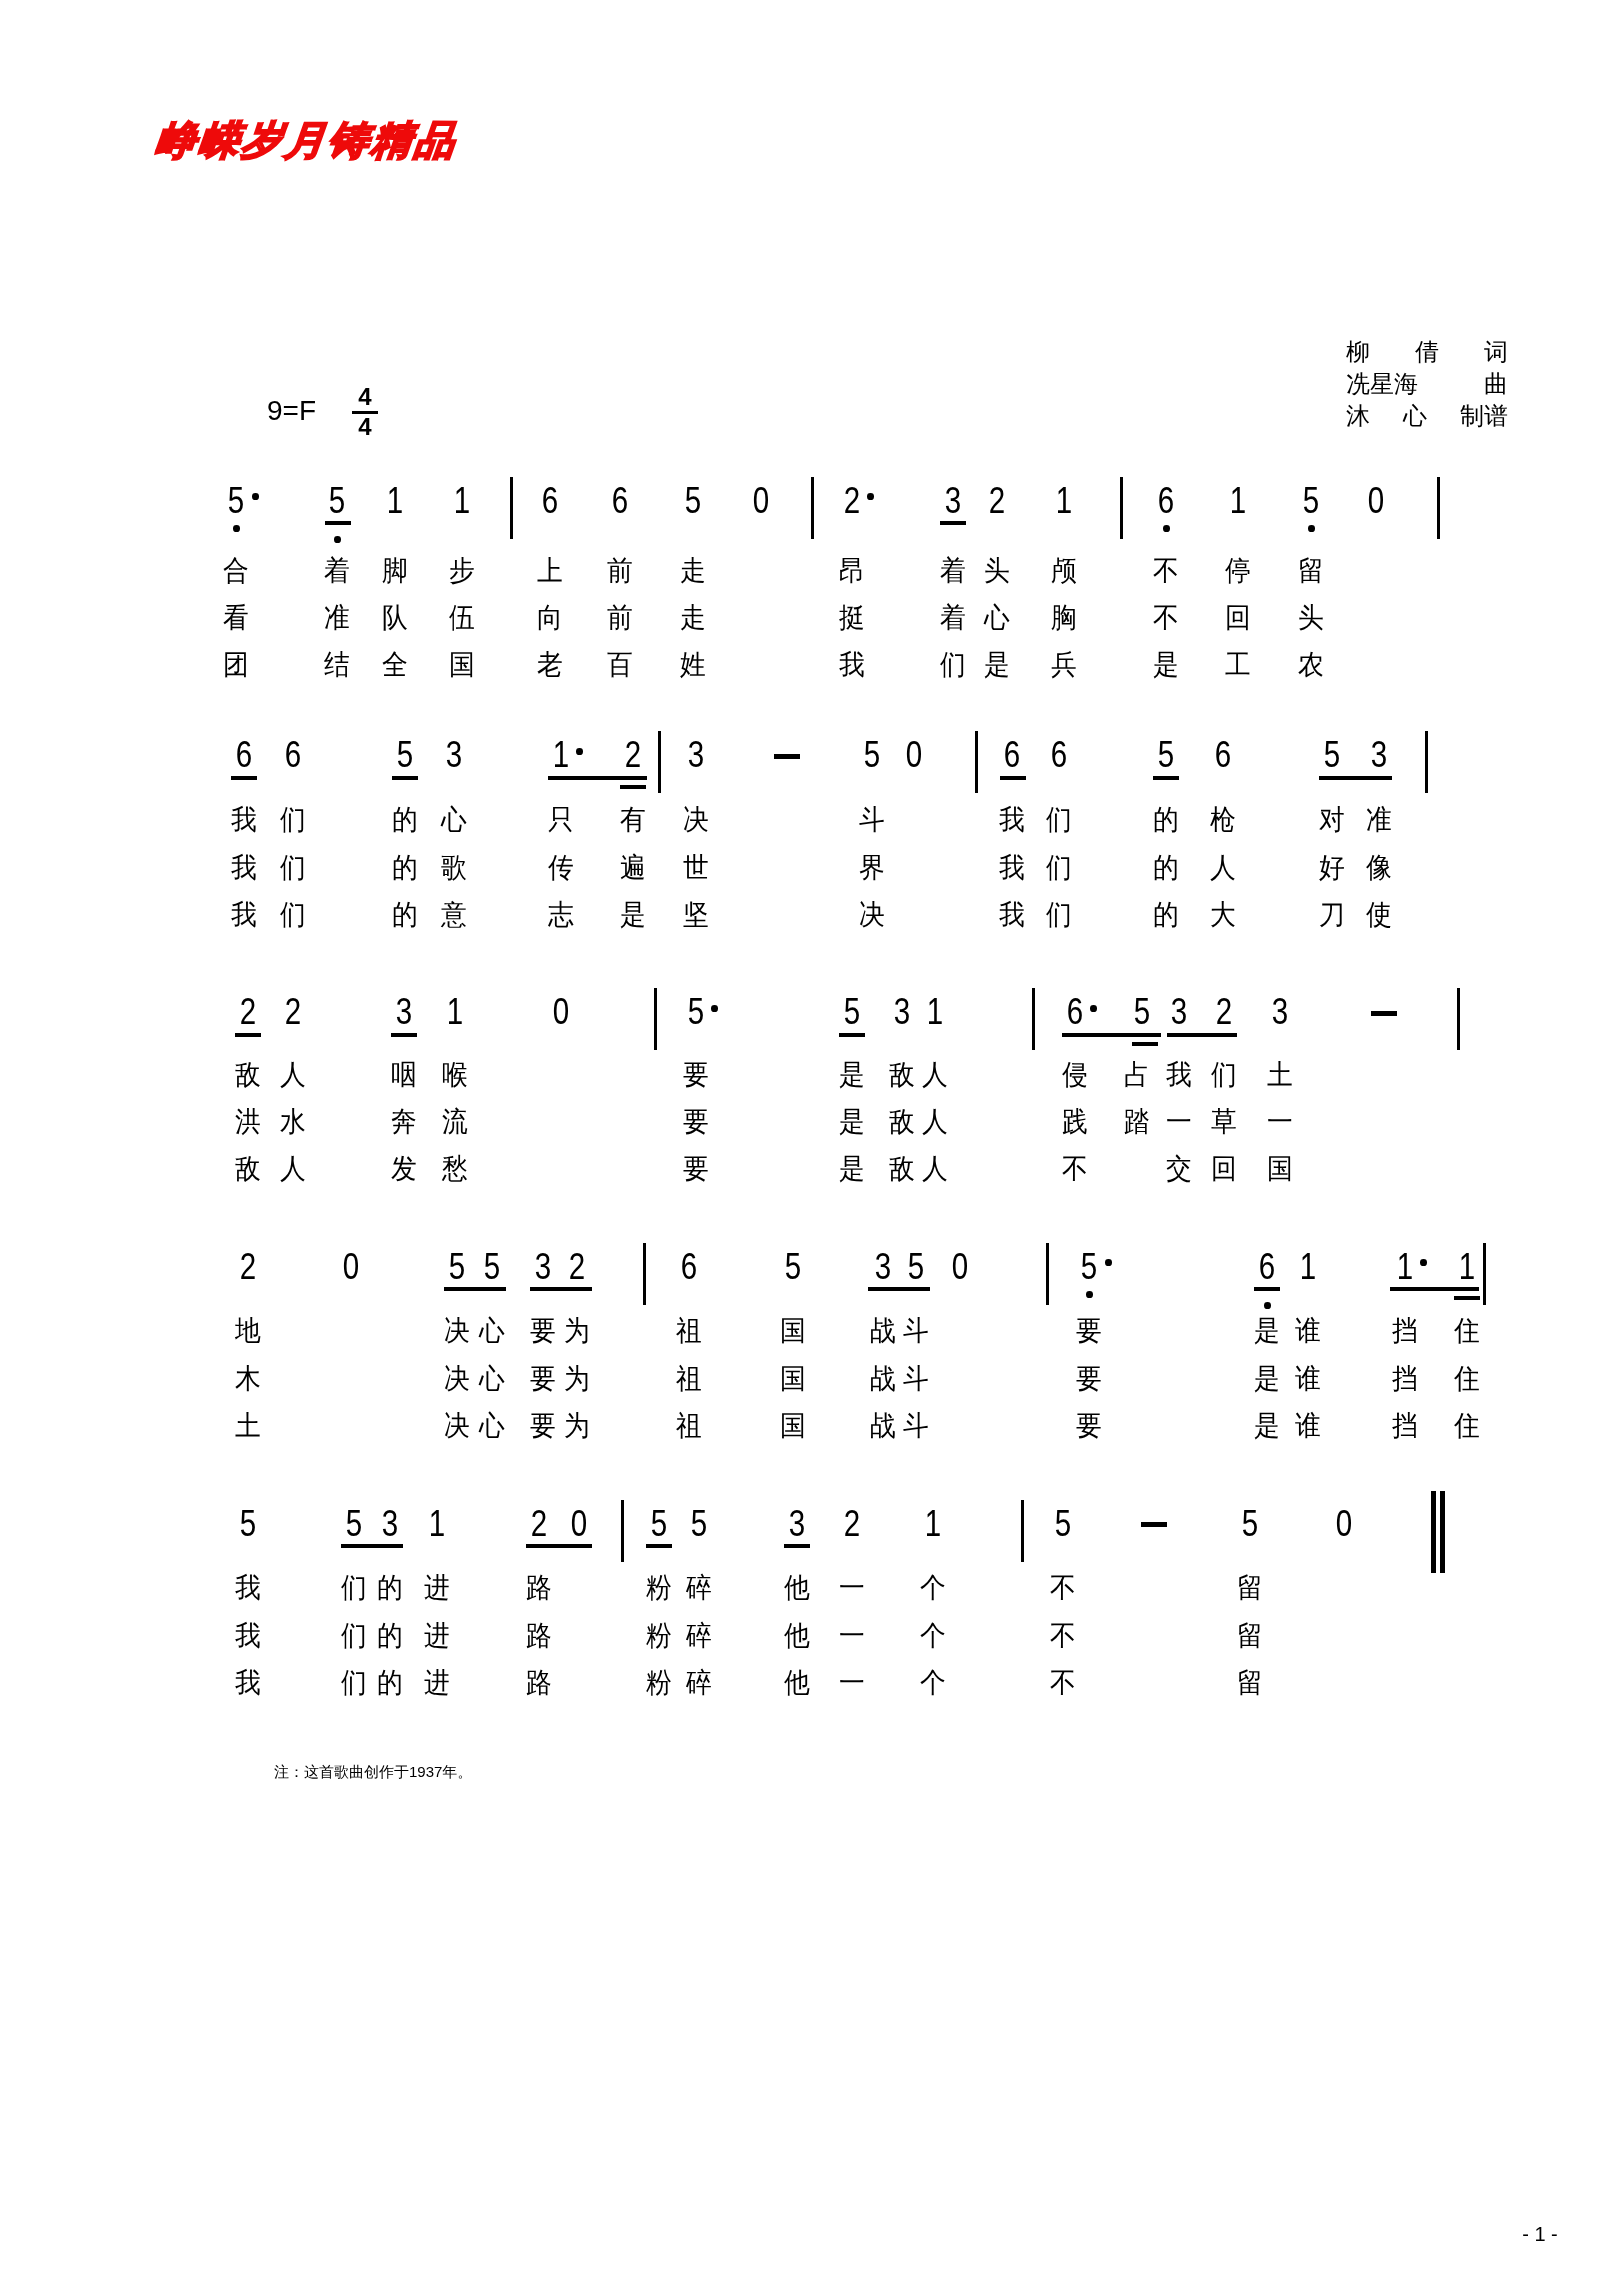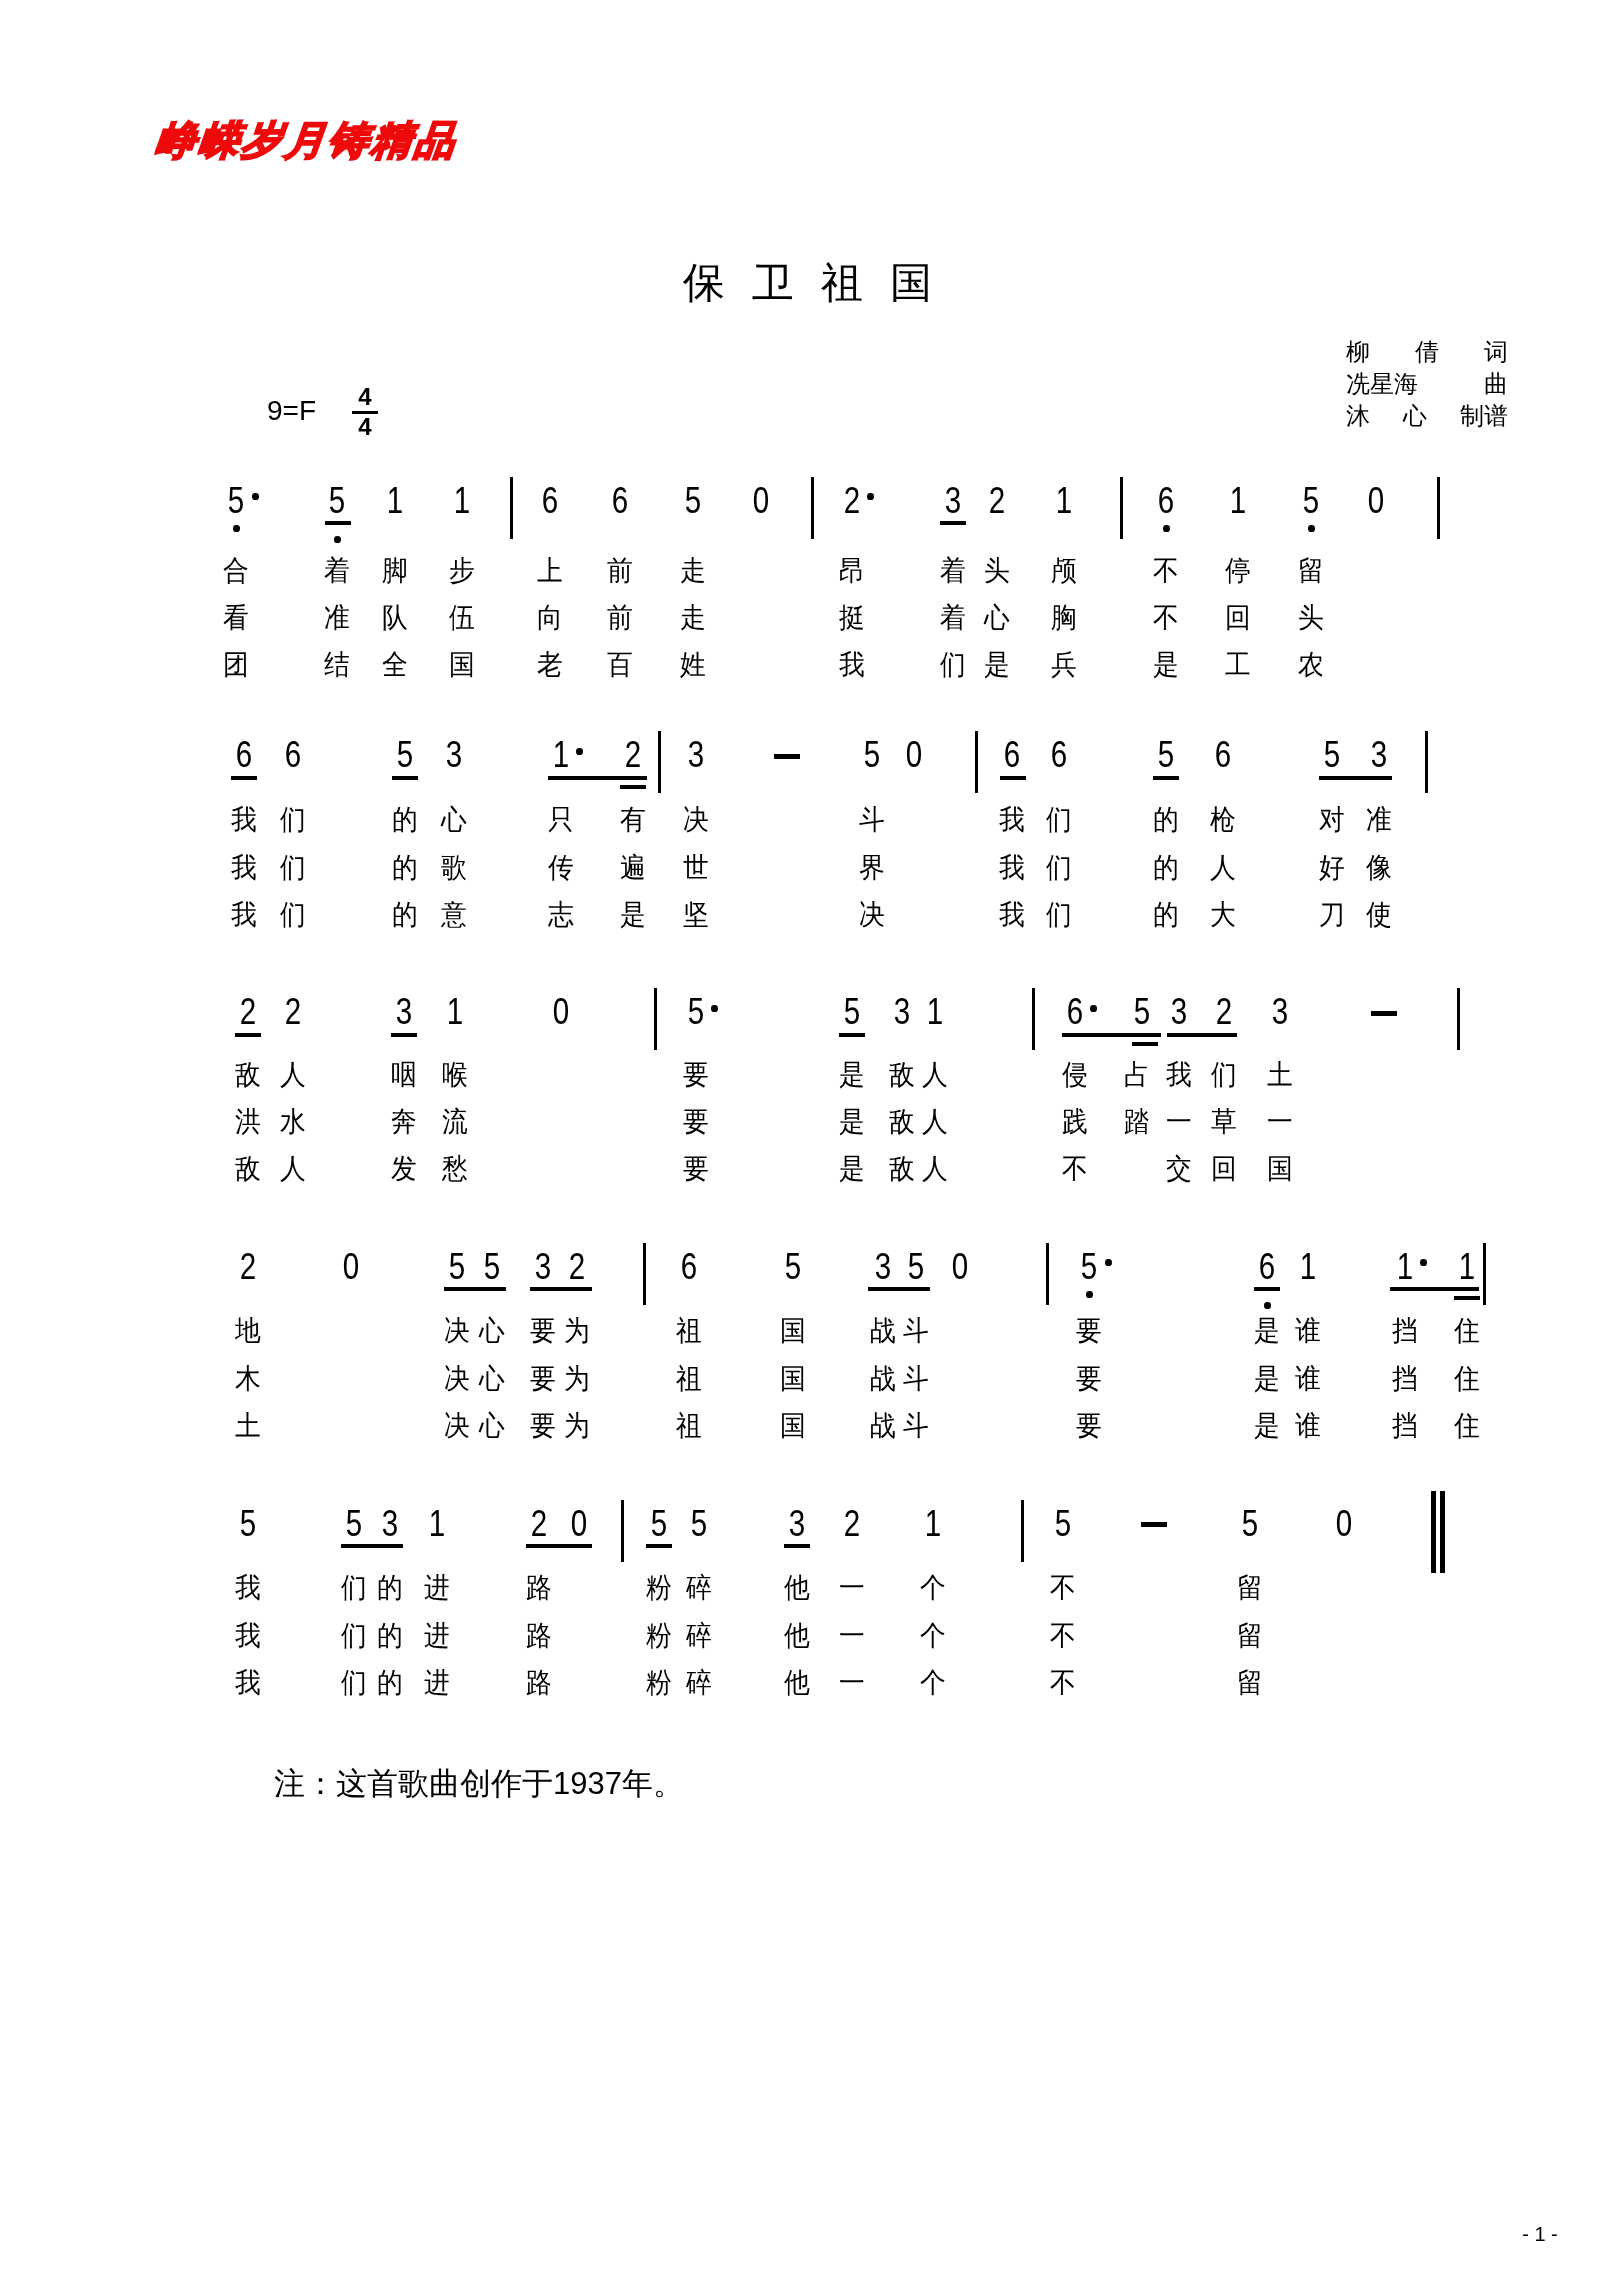--- a/index.html
+++ b/index.html
@@ -60,33 +60,32 @@
     transform:translateX(-50%) scaleX(0.92);
     white-space:pre;
   }
   .ul{position:absolute;height:3.6px;background:#000;}
   .bar{position:absolute;width:3.1px;height:62px;background:#000;}
   .fbar{position:absolute;width:5.2px;height:82px;background:#000;}
   .dot{position:absolute;width:6.7px;height:6.7px;border-radius:50%;background:#000;}
   .dash{position:absolute;width:26px;height:4.7px;background:#000;}
   .footnote{
     position:absolute;left:274px;top:1763px;
-    font-size:31px;white-space:nowrap;
+    font-size:15px;white-space:nowrap;
   }
   .pagenum{
     position:absolute;left:1540px;top:2223px;transform:translateX(-50%);
     font-size:20px;white-space:nowrap;
   }
 </style>
 </head>
 <body>
 
 <div class="page">
   <div class="watermark">峥嵘岁月铸精品</div>
-  <div class="title">保 卫 祖 国</div>
 
   <div class="credits">
     <div class="credit-line">
         <span>柳</span>
         <span>倩</span>
         <span>词</span>
       </div>
     <div class="credit-line">
         <span>冼星海</span>
         <span>曲</span>

